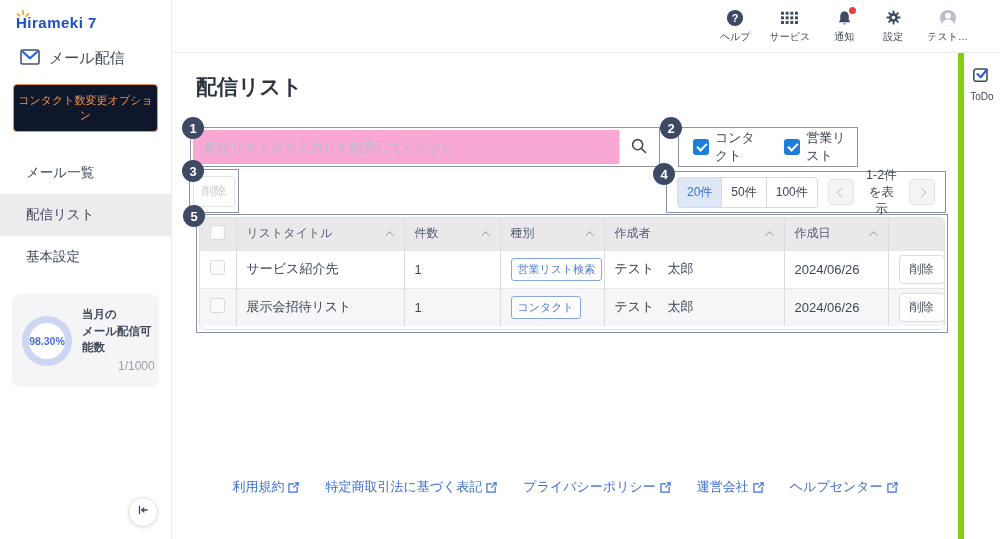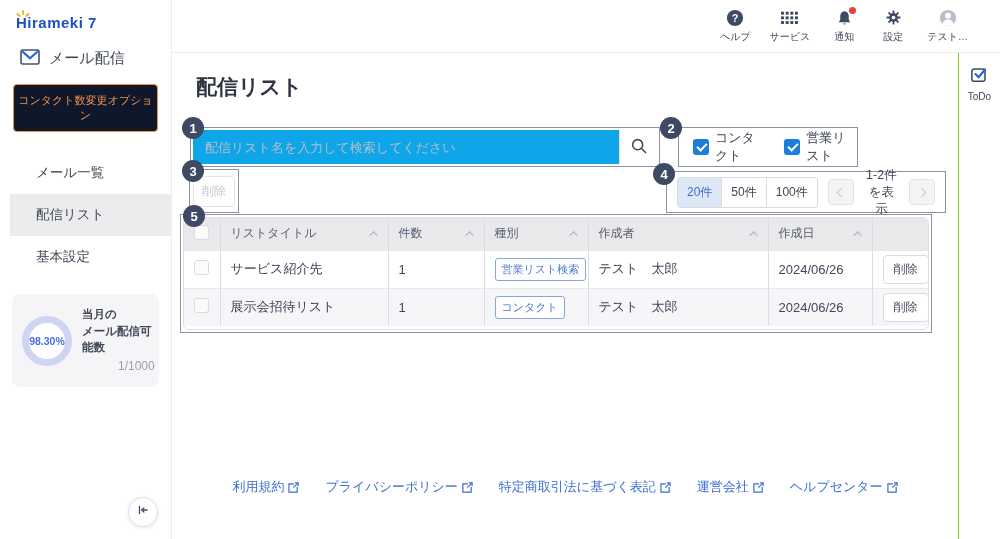--- a/index.html
+++ b/index.html
@@ -7,21 +7,21 @@
   body { font-family:"Liberation Sans","DejaVu Sans",sans-serif; color:#3f4756; }
   .page { position:relative; width:1000px; height:539px; background:#fff; overflow:hidden; display:flex; }
 
   
   .sidebar { position:relative; width:172px; flex:0 0 172px; height:100%; border-right:1px solid #ededed; background:#fff; }
   .logo { padding:14px 0 0 14px; display:flex; align-items:flex-start; cursor:pointer; }
   .logo-text { font-size:15px; font-weight:bold; color:#1d4fc4; letter-spacing:0.5px; position:relative; padding-left:2px; }
   .logo-spark { position:absolute; left:16px; top:8px; }
   .mail-section { display:flex; align-items:center; gap:9px; padding:18px 0 0 20px; font-size:15px; color:#3f4756; font-weight:500; }
   .contact-option-btn { display:block; margin:16px 13px 0; padding:8px 4px; border:1px solid #f0934e; border-radius:4px; background:#0f172a; color:#f0934e; font-size:11px; text-align:center; cursor:pointer; font-family:inherit; width:calc(100% - 26px); }
-  .nav { margin-top:20px;padding-left:10px; }
+  .nav { margin-top:20px; }
   .nav-item { padding:12px 26px; font-size:13.5px; color:#3f4756; cursor:pointer; }
   .nav-item.active { background:#ececee; }
   .usage-card { margin:16px 12px 0; background:#f5f5f7; border-radius:8px; padding:12px 10px; display:flex; align-items:center; gap:10px; }
   .donut { width:50px; height:50px; flex:0 0 50px; border-radius:50%; border:7px solid #cdd5f2; display:flex; align-items:center; justify-content:center; background:#fff; }
   .donut-label { font-size:10.5px; color:#4a6fdc; font-weight:bold; }
   .usage-text { font-size:11.5px; line-height:1.45; }
   .usage-line { font-weight:bold; color:#3f4756; }
   .usage-count { color:#9aa0ab; margin-top:2px; font-size:12px;margin-left:36px; }
   .collapse-btn { position:absolute; right:13px; bottom:12px; width:30px; height:30px; border-radius:50%; background:#fff; border:1px solid #e2e2e6; box-shadow:0 1px 4px rgba(0,0,0,0.10); display:flex; align-items:center; justify-content:center; cursor:pointer; }
 
@@ -32,21 +32,21 @@
   .topbar-item .tb-label { font-size:10px; color:#3f4756; white-space:nowrap; }
   .tb-icon { position:relative; height:18px; display:flex; align-items:center; justify-content:center; }
   .body-row { flex:1; display:flex; min-height:0; }
 
   
   .main { position:relative; flex:1; background:#fff; }
   .page-title { position:absolute; left:24px; top:20px; font-size:21px; font-weight:bold; color:#2e3440; }
 
   .anno-box { position:absolute; border:1px solid #8b92a5; background:#fff; }
   .search-box { left:18px; top:74px; width:470px; height:40px; display:flex; align-items:stretch; padding:2px; }
-  .search-input { flex:1; border:none; outline:none; background:#0ea5e9; font-size:13px; color:#3f4756; padding:0 12px; font-family:inherit; }
+  .search-input { flex:1; border:none; outline:none; background:#f9a8d4; font-size:13px; color:#3f4756; padding:0 12px; font-family:inherit; }
   .search-input::placeholder { color:#b9bdc7; }
   .search-btn { width:38px; background:#fff; border:none; border-left:1px solid #e4e4e8; display:flex; align-items:center; justify-content:center; cursor:pointer; }
 
   .filter-box { left:506px; top:74px; width:180px; height:40px; display:flex; align-items:center; gap:18px; padding-left:14px; }
   .chk-group { display:flex; align-items:center; gap:6px; cursor:pointer; }
   .chk { width:16px; height:16px; border-radius:3px; background:#1c7ed6; position:relative; flex:0 0 16px; }
   .chk::after { content:""; position:absolute; left:3.5px; top:4px; width:8px; height:4px; border-left:2px solid #fff; border-bottom:2px solid #fff; transform:rotate(-45deg); }
   .chk-label { font-size:13px; color:#3f4756; }
 
   .delete-box { left:17px; top:116px; width:50px; height:44px; display:flex; align-items:center; justify-content:center; }
@@ -57,21 +57,21 @@
   .size-btn { font-size:12px; font-family:inherit; padding:6px 9px; background:#fff; border:1px solid #d9dbe0; border-left-width:0; color:#3f4756; cursor:pointer; }
   .size-btn:first-child { border-left-width:1px; border-radius:4px 0 0 4px; }
   .size-btn:last-child { border-radius:0 4px 4px 0; }
   .size-btn.selected { background:#dee7f6; color:#3c6fd1; }
   .pg-nav { width:26px; height:26px; border:1px solid #e4e4e8; border-radius:4px; background:#f4f4f6; display:flex; align-items:center; justify-content:center; cursor:default; }
   .chev { width:7px; height:7px; border-left:1.6px solid #c6c9d0; border-bottom:1.6px solid #c6c9d0; }
   .chev.left { transform:rotate(45deg); margin-left:2px; }
   .chev.right { transform:rotate(-135deg); margin-right:2px; }
   .range-text { font-size:12.5px; color:#3f4756; margin:0 2px; flex:1; text-align:center; }
 
-  .table-anno { left:8px; top:161px; width:752px; height:119px; padding:2px; }
+  .table-anno { left:24px; top:161px; width:752px; height:119px; padding:2px; }
   .list-table { width:100%; height:100%; border:1px solid #dfe0e4; border-radius:6px; overflow:hidden; }
   table { width:100%; border-collapse:collapse; table-layout:fixed; }
   th, td { border-left:1px solid #dcdde2; overflow:hidden; white-space:nowrap; text-overflow:ellipsis; }
   th:first-child, td:first-child { border-left:none; }
   thead th { background:#e9e9ec; height:32px; font-size:12px; font-weight:normal; color:#565d6e; text-align:left; padding:0 10px; }
   tbody td { height:38px; font-size:13px; color:#3f4756; padding:0 10px; background:#fff; border-top:1px solid #e7e8ec; }
   tbody tr.alt td { background:#f6f6f8; }
   .th-inner { display:flex; align-items:center; justify-content:space-between; }
   .sort-caret { width:6px; height:6px; border-left:1.5px solid #a7abb6; border-top:1.5px solid #a7abb6; transform:rotate(45deg) translateY(2px); flex:0 0 6px; }
   .row-chk { width:15px; height:15px; border:1px solid #d9dbe0; border-radius:3px; background:#fbfbfc; display:inline-block; cursor:pointer; }
@@ -79,21 +79,21 @@
   .type-badge { display:inline-block; border:1px solid #88a6de; color:#4a78cc; font-size:11px; padding:3px 6px; border-radius:3px; background:#fff; }
   .row-del-btn { border:1px solid #d9dbe0; border-radius:4px; background:#fff; color:#3f4756; font-size:12px; padding:5px 10px; font-family:inherit; cursor:pointer; }
 
   .num-badge { position:absolute; width:22px; height:22px; border-radius:50%; background:#3e4a63; color:#fff; font-size:13px; font-weight:bold; display:flex; align-items:center; justify-content:center; z-index:5; }
 
   .footer-links { position:absolute; left:0; right:0; top:425px; display:flex; justify-content:center; gap:26px; }
   .f-link { display:flex; align-items:center; gap:4px; color:#3d6ed0; font-size:13px; cursor:pointer; text-decoration:none; }
   .copyright { position:absolute; left:0; right:0; top:457px; text-align:center; font-size:11px; color:#9a9fa9; }
 
   
-  .right-panel { width:42px; flex:0 0 42px; border-left:1px solid #84cc16; background:#fff; }
+  .right-panel { width:42px; flex:0 0 42px; border-left:6px solid #84cc16; background:#fff; }
   .todo-item { margin-top:12px; display:flex; flex-direction:column; align-items:center; gap:3px; cursor:pointer; }
   .todo-label { font-size:10px; color:#3f4756; }
 
   .red-dot { position:absolute; right:-3px; top:-2px; width:7px; height:7px; border-radius:50%; background:#e8413c; }
 </style>
 </head>
 <body>
 
 <div class="page">
 
@@ -355,29 +355,29 @@
         <div class="footer-links">
           <a class="f-link">
               <span>利用規約</span>
               <svg width="11" height="11" viewBox="0 0 12 12" fill="none" stroke="#3d6ed0" stroke-width="1.3">
                 <polyline points="10,5.5 10,11 1,11 1,2 6.5,2"></polyline>
                 <polyline points="7.5,1 11,1 11,4.5"></polyline>
                 <line x1="11" y1="1" x2="5.8" y2="6.2"></line>
               </svg>
             </a>
           <a class="f-link">
-              <span>プライバシーポリシー</span>
+              <span>特定商取引法に基づく表記</span>
               <svg width="11" height="11" viewBox="0 0 12 12" fill="none" stroke="#3d6ed0" stroke-width="1.3">
                 <polyline points="10,5.5 10,11 1,11 1,2 6.5,2"></polyline>
                 <polyline points="7.5,1 11,1 11,4.5"></polyline>
                 <line x1="11" y1="1" x2="5.8" y2="6.2"></line>
               </svg>
             </a>
           <a class="f-link">
-              <span>特定商取引法に基づく表記</span>
+              <span>プライバシーポリシー</span>
               <svg width="11" height="11" viewBox="0 0 12 12" fill="none" stroke="#3d6ed0" stroke-width="1.3">
                 <polyline points="10,5.5 10,11 1,11 1,2 6.5,2"></polyline>
                 <polyline points="7.5,1 11,1 11,4.5"></polyline>
                 <line x1="11" y1="1" x2="5.8" y2="6.2"></line>
               </svg>
             </a>
           <a class="f-link">
               <span>運営会社</span>
               <svg width="11" height="11" viewBox="0 0 12 12" fill="none" stroke="#3d6ed0" stroke-width="1.3">
                 <polyline points="10,5.5 10,11 1,11 1,2 6.5,2"></polyline>

